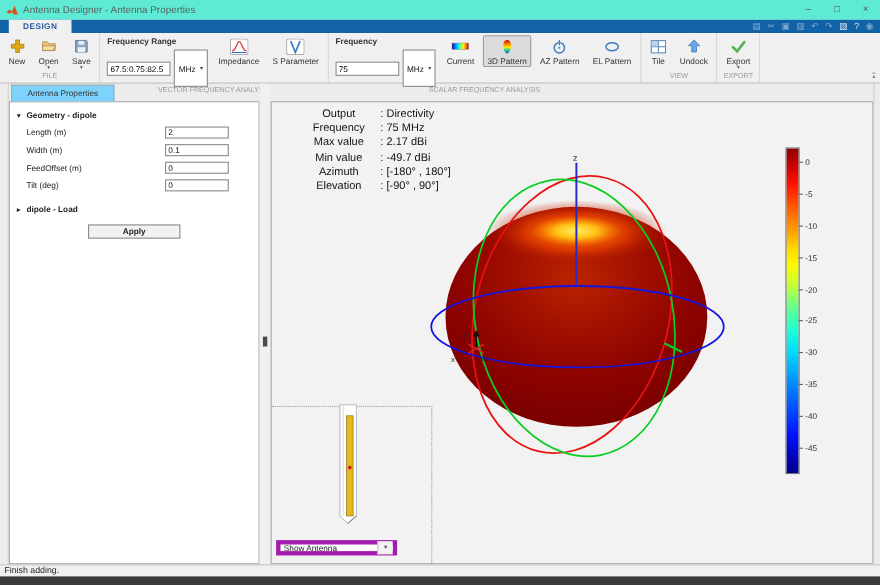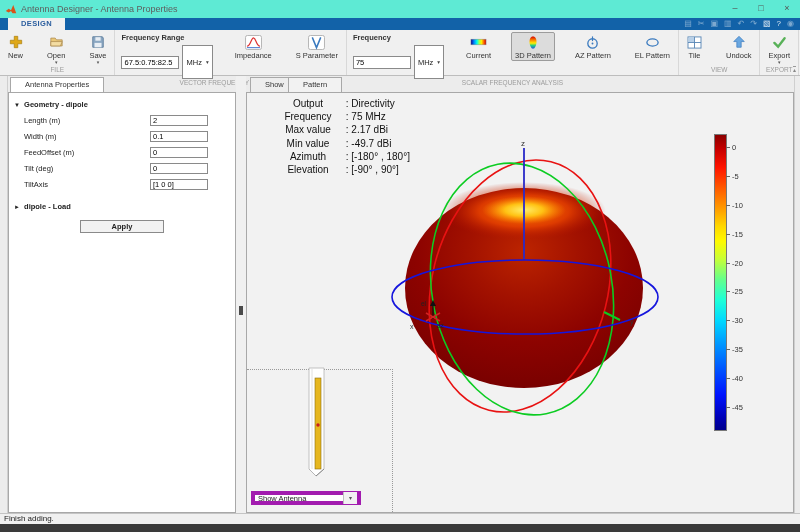--- a/index.html
+++ b/index.html
@@ -21,21 +21,21 @@
   
   .tabstrip { position:absolute; top:18px; left:0; right:0; height:12px; background:#1262a8; }
   .design-tab { position:absolute; left:8px; top:0; height:12px; padding:0 13px; background:#f0f0f0; color:#2a5d9e; font-weight:bold; font-size:7.5px; line-height:12px; letter-spacing:.4px; }
   .quick-access { position:absolute; right:6px; top:0; height:12px; display:flex; gap:6px; align-items:center; }
   .qa-ic { font-size:8px; color:rgba(255,255,255,.45); line-height:12px; }
   .qa-ic.bright { color:rgba(255,255,255,.85); }
 
   
   .ribbon { position:absolute; top:30px; left:0; right:0; height:46px; background:#f0f0f0; border-bottom:1px solid #bdbdbd; display:flex; }
   .rib-sec { display:flex; flex-direction:column; border-right:1px solid #d8d8d8; }
-  .rib-content { flex:1; display:flex; align-items:flex-start; padding:2px 4px 0 4px; gap:16px; }
+  .rib-content { flex:1; display:flex; align-items:flex-start; padding:2px 4px 0 4px; gap:4px; }
   .rib-label { font-size:6.5px; color:#9b9b9b; text-align:center; padding:0 3px 2px; white-space:nowrap; }
   .rib-btn { display:flex; flex-direction:column; align-items:center; padding:1px 3px 0; border:1px solid transparent; border-radius:2px; }
   .rib-btn .ic { height:16px; display:flex; align-items:center; justify-content:center; }
   .rib-btn .lbl { font-size:7.5px; color:#333; white-space:nowrap; margin-top:1px; }
   .rib-btn .arr { font-size:5px; color:#555; line-height:5px; }
   .rib-btn.selected { background:#dcdcdc; border:1px solid #9c9c9c; }
   .fld-group { display:flex; flex-direction:column; padding:1px 2px 0; }
   .fld-group .glbl { font-size:7.5px; font-weight:bold; color:#333; margin-bottom:3px; white-space:nowrap; }
   .fld-row { display:flex; gap:3px; align-items:center; }
   .fld-row input { width:58px; height:13px; font-size:7.5px; border:1px solid #8a8a8a; padding:0 2px; font-family:inherit; background:#fff; }
@@ -43,21 +43,21 @@
   .unit-select .chev { font-size:5.5px; color:#444; }
   .collapse-ribbon { position:absolute; right:4px; bottom:2px; font-size:6px; color:#888; border-top:1px solid #999; line-height:6px; }
 
   
   .gutter-left  { position:absolute; left:0; top:76px; width:8px;  height:437px; background:#ececec; border-right:1px solid #cfcfcf; }
   .gutter-right { position:absolute; right:0; top:76px; width:6px; height:437px; background:#ececec; border-left:1px solid #cfcfcf; }
 
   .panel-left { position:absolute; left:8px; top:76px; width:228px; height:437px; }
   .ptab-row { position:relative; height:16px; }
   .ptab { position:absolute; top:1px; height:15px; border:1px solid #a8a8a8; border-bottom:none; font-size:7.5px; line-height:14px; padding:0 14px; background:#ededed; color:#333; white-space:nowrap; }
-  .ptab.active { background:#ffffff; z-index:2; }
+  .ptab.active { background:#7dd3fc; z-index:2; }
   .pbody { position:absolute; top:16px; left:0; right:0; bottom:0; background:#fff; border:1px solid #a8a8a8; }
 
   .sec-hdr { font-size:7.5px; font-weight:bold; color:#222; margin:7px 0 6px 5px; }
   .sec-hdr .tri { font-size:6px; margin-right:2px; }
   .frow { display:flex; align-items:center; margin:0 27px 5px 15px; }
   .frow label { flex:1; font-size:7.5px; color:#222; }
   .frow input { width:58px; height:11px; font-size:7.5px; border:1px solid #8a8a8a; padding:0 2px; font-family:inherit; }
   .apply-btn { display:block; margin:9px auto 0; width:84px; height:13px; background:#f2f2f2; border:1px solid #8a8a8a; font-size:7.5px; font-weight:bold; font-family:inherit; color:#222; }
 
   .splitter { position:absolute; left:236px; top:76px; width:10px; height:437px; background:#f0f0f0; }
@@ -338,43 +338,35 @@
       <input type="text" value="0.1" style="">
     </div>
     <div class="frow">
       <label>FeedOffset (m)</label>
       <input type="text" value="0" style="">
     </div>
     <div class="frow">
       <label>Tilt (deg)</label>
       <input type="text" value="0" style="">
     </div>
-    <div class="frow">
-      <label>TiltAxis</label>
-      <input type="text" value="[1 0 0]" style="">
-    </div>
 
     <div class="sec-hdr" style="margin-top:12px;">
       <span class="tri">►</span>
       <span>dipole - Load</span>
     </div>
 
     <button class="apply-btn">Apply</button>
   </div>
 </div>
 
 <div class="splitter">
   <div class="handle"></div>
 </div>
 
 <div class="panel-right">
-  <div class="ptab-row">
-    <div class="ptab" style="left:4px;">Show</div>
-    <div class="ptab active" style="left:42px; background:#f2f2f2;">Pattern</div>
-  </div>
   <div class="pbody-right">
 
     <div class="info-block">
       <div class="info-line">
           <span class="ilbl">Output</span>
           <span class="isep"> : </span>
           <span class="ival">Directivity</span>
         </div>
       <div class="info-line">
           <span class="ilbl">Frequency</span>

